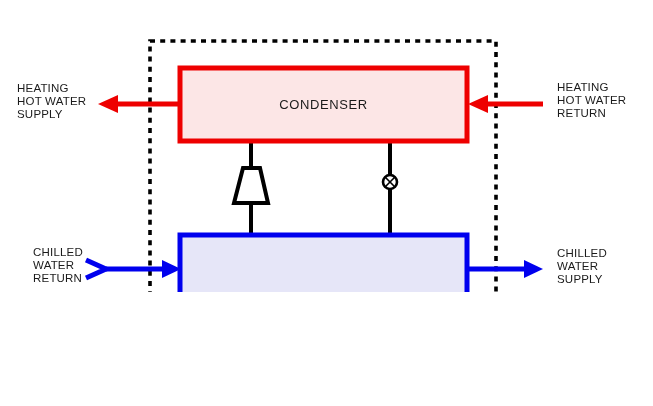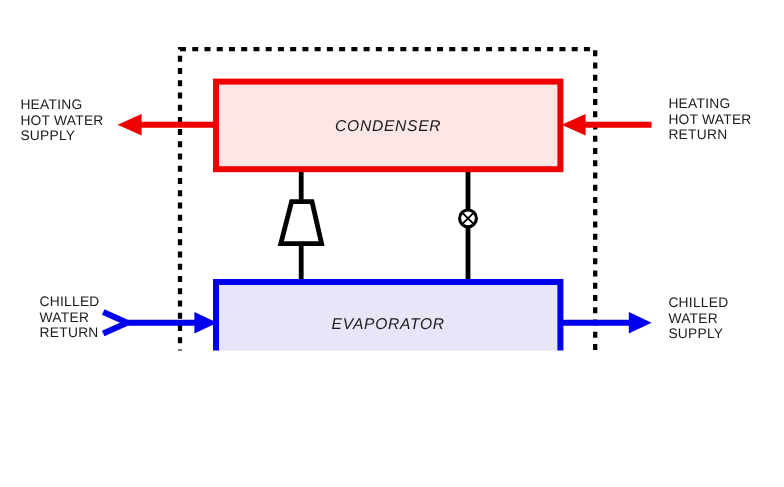--- a/index.html
+++ b/index.html
@@ -51,21 +51,20 @@
     line-height: 13px;
     white-space: pre-line;
     letter-spacing: 0.2px;
   }
   .box-label {
     display: flex;
     align-items: center;
     justify-content: center;
     font-size: 13px;
     letter-spacing: 0.6px;
-    font-style: italic;
   }
   .chiller-label {
     text-align: center;
     font-size: 13px;
     letter-spacing: 0.6px;
   }
 </style>
 </head>
 <body>
 
@@ -113,15 +112,14 @@
   <div class="label flow-label" style="left:33px; top:246px;">CHILLED
 WATER
 RETURN</div>
 
   <div class="label flow-label" style="left:557px; top:247px;">CHILLED
 WATER
 SUPPLY</div>
 
   <div class="label box-label" style="left:180px; top:68px; width:287px; height:73px;">CONDENSER</div>
 
-  <div class="label box-label" style="left:180px; top:235px; width:287px; height:68px;">EVAPORATOR</div>
 
 </div>
 
 </body></html>

